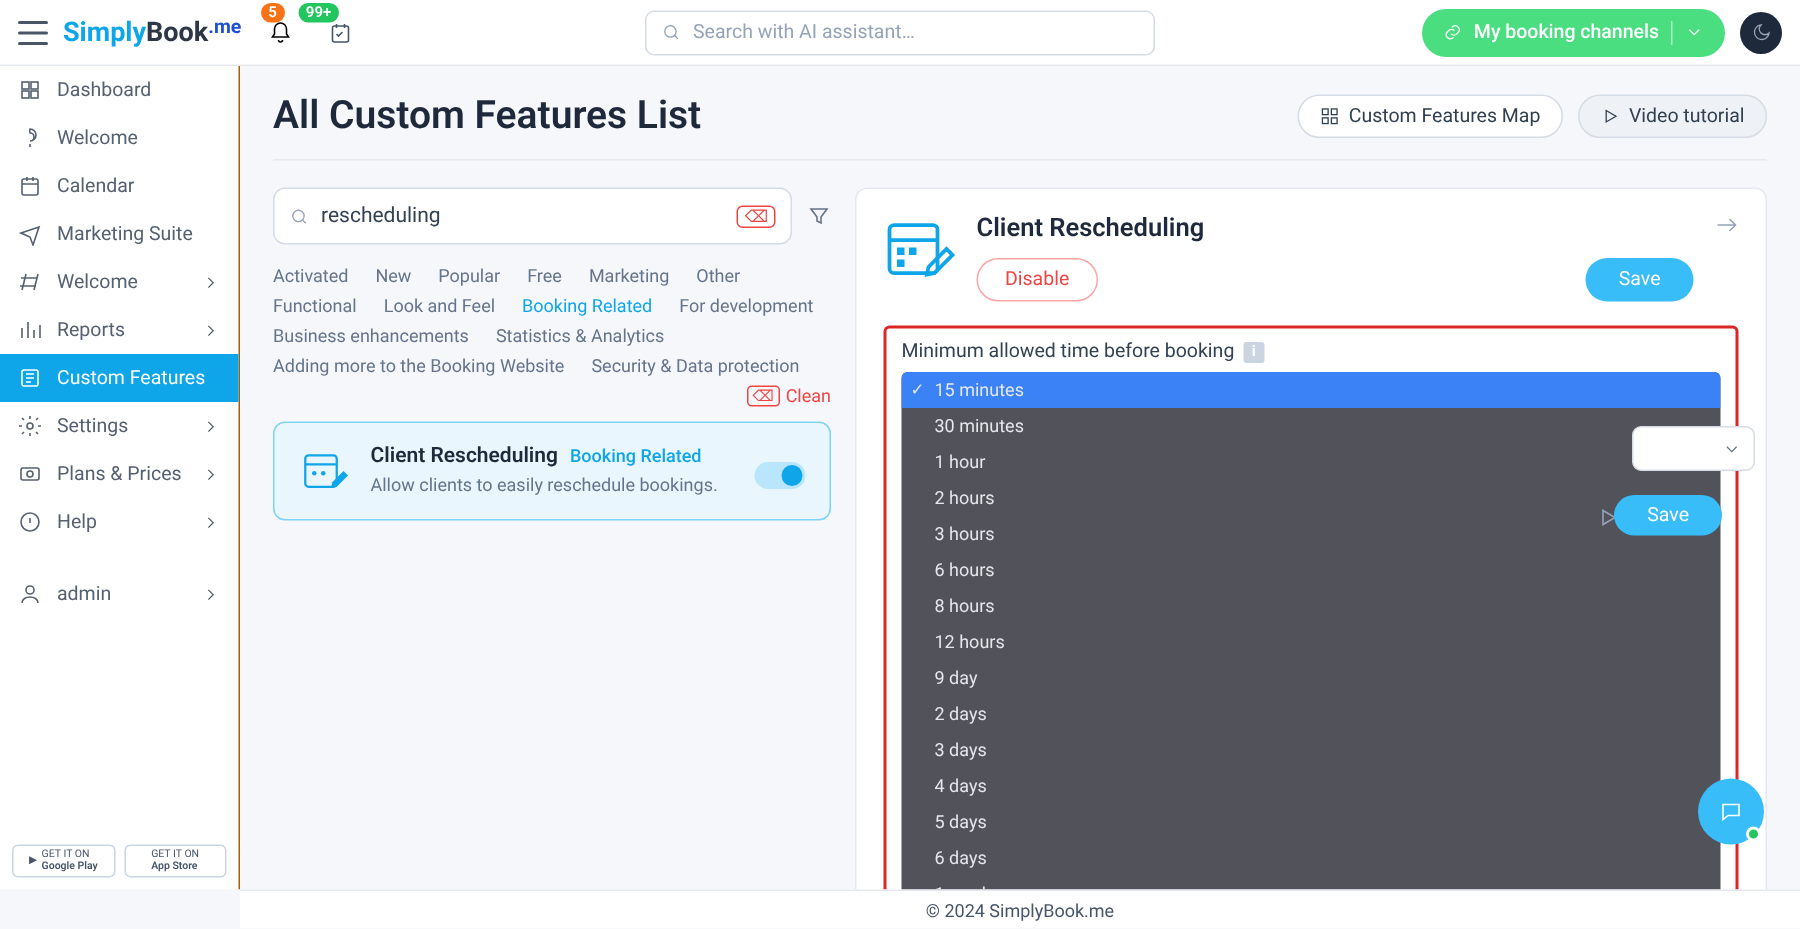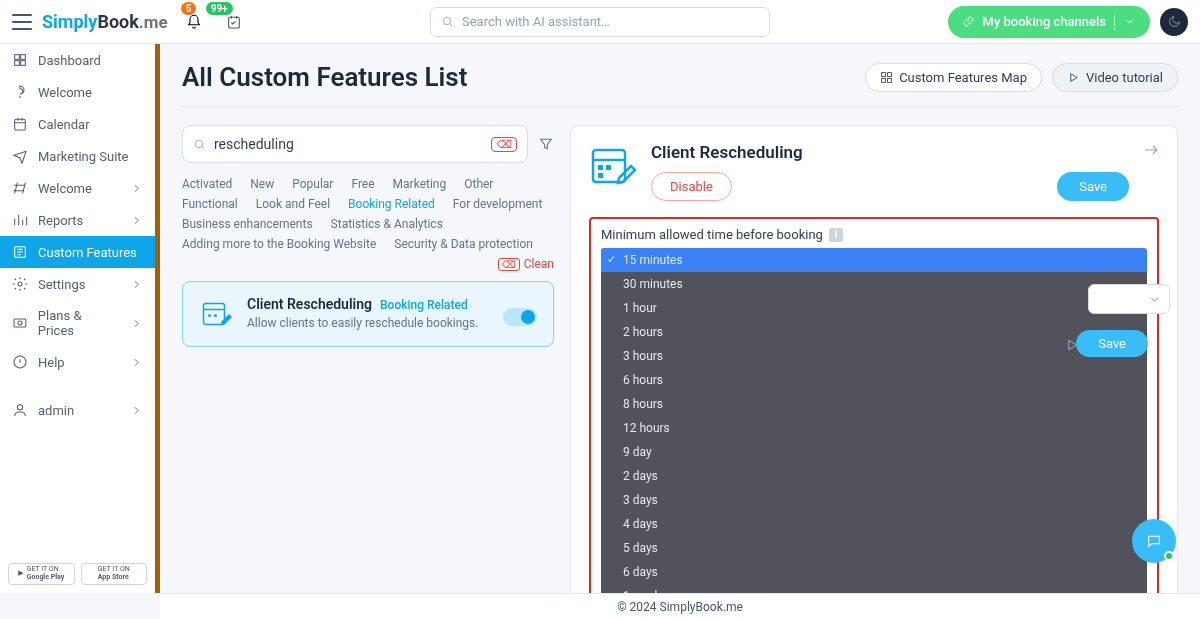--- a/index.html
+++ b/index.html
@@ -1,35 +1,35 @@
 <!DOCTYPE html>
 <html><head>
 <meta charset="utf-8">
 <style>
 * { margin: 0; padding: 0; box-sizing: border-box; font-family: -apple-system, BlinkMacSystemFont, "Segoe UI", Roboto, sans-serif; }
 body { background: #f5f7fa; display: flex; flex-direction: column; height: 619px; width: 1200px; overflow: hidden; }
 
 .topbar { height: 44px; background: #fff; border-bottom: 1px solid #e5e9ef; display: flex; align-items: center; padding: 0 12px; gap: 10px; position: relative; }
 .hamburger { width: 20px; height: 16px; display: flex; flex-direction: column; justify-content: space-between; cursor: pointer; }
 .hamburger span { height: 2px; background: #4a5568; border-radius: 1px; }
-.logo { font-weight: 700; font-size: 18px; color: #2d3748; display: flex; align-items: flex-end; }
+.logo { font-weight: 700; font-size: 18px; color: #2d3748; display: flex; align-items: flex-start; }
 .logo .s { color: #0ea5e9; }
-.logo .me { color: #737373; font-size: 17px; background: #fff; }
+.logo .me { color: #1d4ed8; font-size: 13px; background: #fff; }
 .bell-wrap { position: relative; margin-left: 8px; }
 .nbadge { position: absolute; top: -12px; background: #fff; border-radius: 8px; padding: 1px 5px; font-size: 10px; font-weight: 600; }
 .b1 { left: -5px; background: #f97316; color: #fff; }
 .b2 { left: 20px; background: #22c55e; color: #fff; }
 .search-top { position: absolute; left: 430px; width: 340px; height: 30px; border: 1px solid #d6dce5; border-radius: 6px; display: flex; align-items: center; padding: 0 10px; gap: 8px; color: #94a3b8; font-size: 13px; }
 .top-right { margin-left: auto; display: flex; align-items: center; gap: 10px; }
 .booking-btn { background: #4ade80; color: #fff; border-radius: 18px; height: 32px; padding: 0 14px; display: flex; align-items: center; gap: 8px; font-size: 13px; font-weight: 500; }
 .booking-btn .sep { width: 1px; height: 16px; background: rgba(255,255,255,.5); }
 .moon { width: 28px; height: 28px; border-radius: 50%; background: #1e293b; display: flex; align-items: center; justify-content: center; color: #94a3b8; }
 
 .layout { display: flex; flex: 1; overflow: hidden; }
-.sidebar { width: 160px; background: #fff; border-right: 5px solid #a16207; display: flex; flex-direction: column; font-size: 13px; }
+.sidebar { width: 160px; background: #fff; border-right: 1px solid #a16207; display: flex; flex-direction: column; font-size: 13px; }
 .side-item { display: flex; align-items: center; gap: 10px; padding: 8px 12px; color: #556070; cursor: pointer; position: relative; }
 .side-item.active { background: #0ea5e9; color: #fff; }
 .side-item .chev { margin-left: auto; }
 .side-spacer { flex: 1; }
 .store-badges { padding: 8px; display: flex; gap: 6px; }
 .store { flex: 1; height: 22px; border: 1px solid #cbd5e1; border-radius: 4px; display: flex; align-items: center; justify-content: center; font-size: 7px; color: #475569; line-height: 1.1; text-align: left; gap: 3px; }
 
 .main { flex: 1; padding: 18px 22px 0; overflow: hidden; display: flex; flex-direction: column; }
 .page-head { display: flex; align-items: center; gap: 10px; border-bottom: 1px solid #e5e9ef; padding-bottom: 14px; }
 .page-title { font-size: 26px; font-weight: 600; color: #1e293b; }

